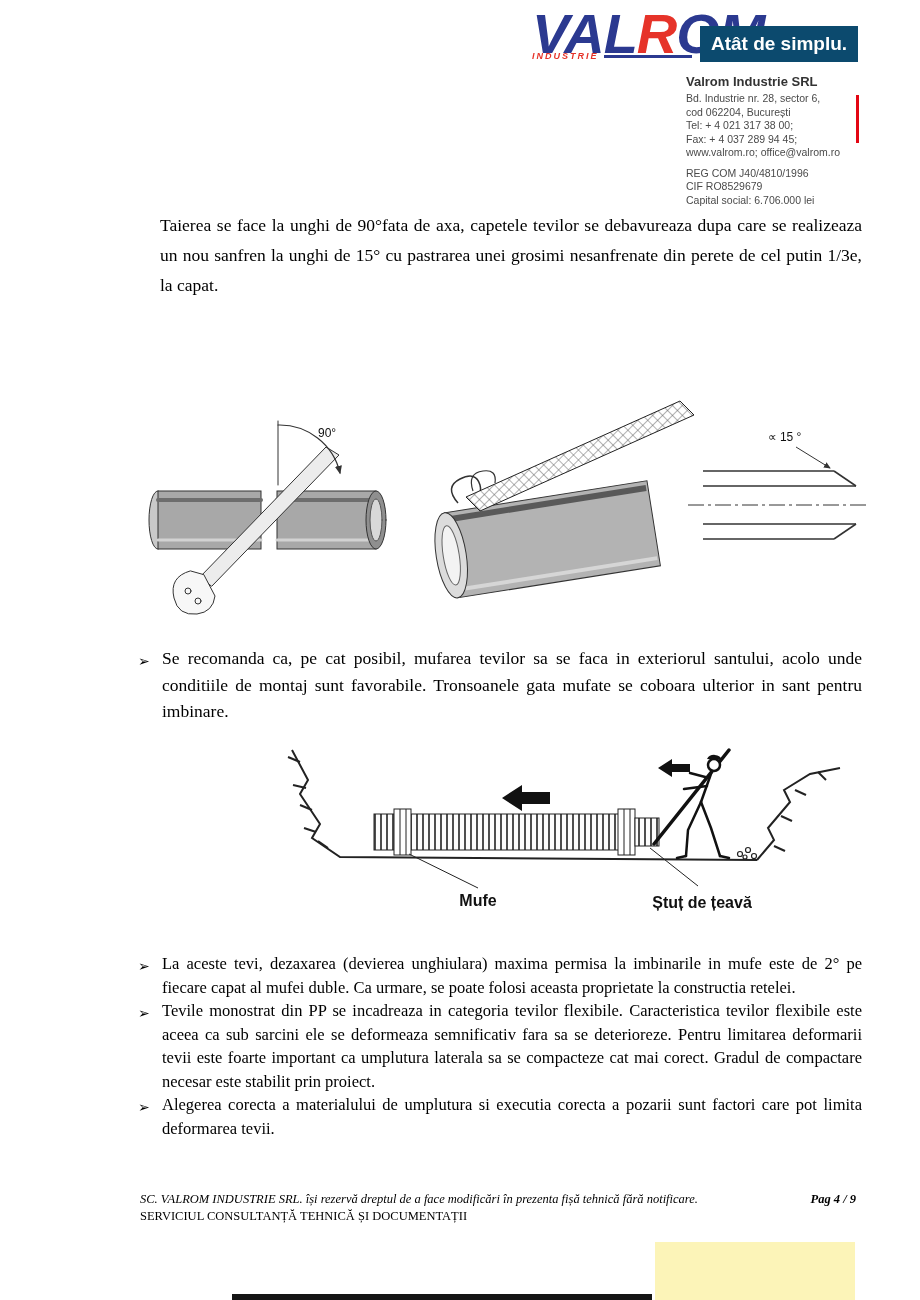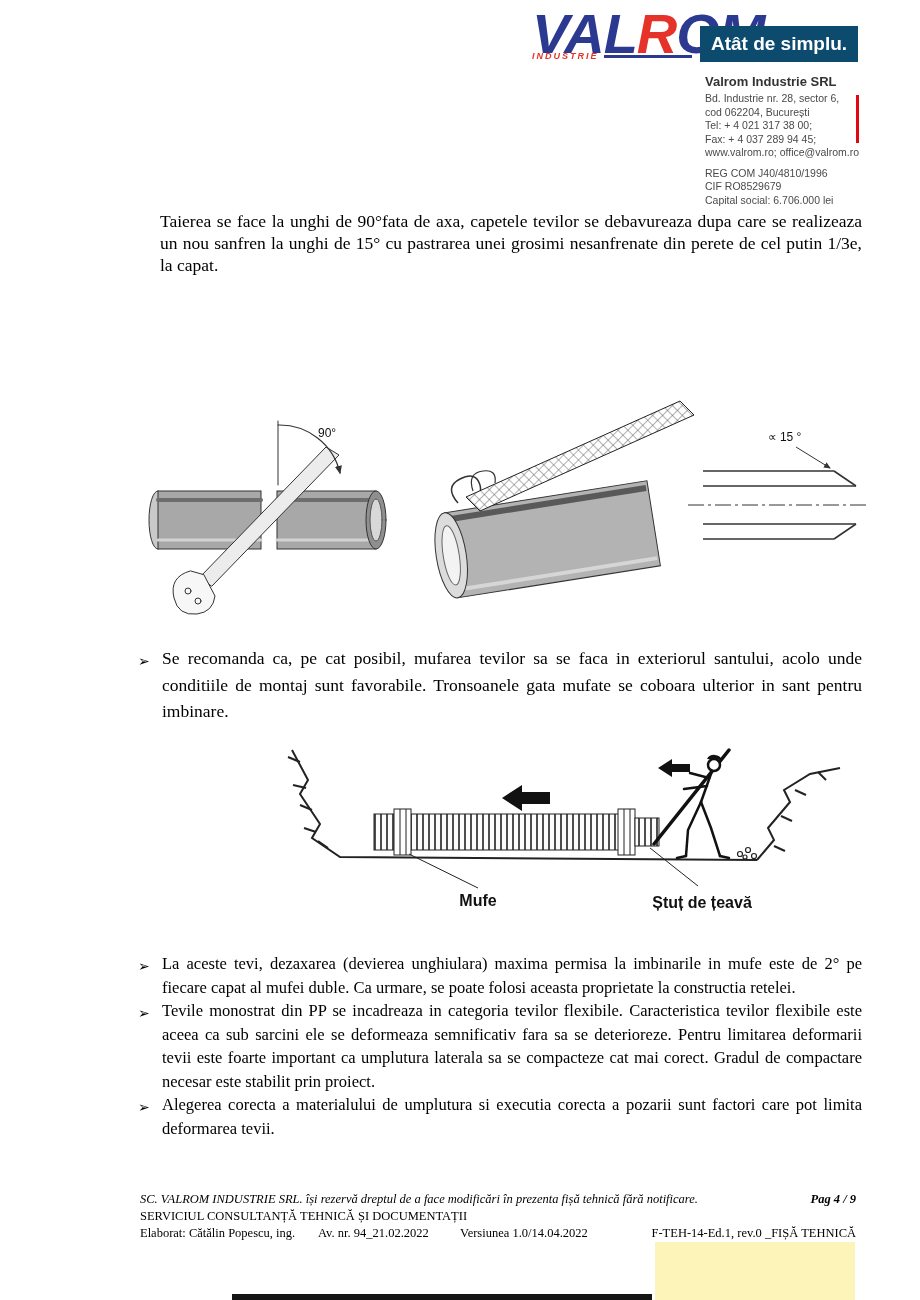--- a/index.html
+++ b/index.html
@@ -14,28 +14,28 @@
                font-size:56px; line-height:44px; letter-spacing:-1px; white-space:nowrap; }
   .logo-blue { color:#2b3990; }
   .logo-red  { color:#e63329; }
   .logo-sub { display:flex; align-items:center; margin-top:-5px; }
   .logo-sub-text { font-family:"Liberation Sans",sans-serif; color:#e63329; font-style:italic;
                    font-weight:bold; font-size:9px; letter-spacing:2px; }
   .logo-sub-line { flex:1; height:3px; background:#2b3990; margin-left:5px; }
   .tagline { left:700px; top:26px; width:158px; height:36px; background:#0c4a6e; color:#fff;
              font-family:"Liberation Sans",sans-serif; font-weight:bold; font-size:19px;
              display:flex; align-items:center; justify-content:center; }
-  .company { left:686px; top:74px; width:172px; font-family:"Liberation Sans",sans-serif;margin-left:19px; }
+  .company { left:686px; top:74px; width:172px; font-family:"Liberation Sans",sans-serif; }
   .company-name { font-size:13px; font-weight:bold; color:#333; margin-bottom:3px; }
   .company-line { font-size:10.5px; color:#4a4a4a; line-height:13.5px; }
   .company-gap { height:7px; }
   .red-line { left:856px; top:95px; width:3px; height:48px; background:#e30613; }
 
   
-  .intro { left:160px; top:210px; width:702px; font-size:17.5px; line-height:22px; text-align:justify; }
+  .intro { left:160px; top:210px; width:702px; font-size:17.5px; line-height:30px; text-align:justify; }
   .bullet-row { display:flex; }
   .bullet-marker { width:24px; flex:0 0 24px; font-size:14px; padding-top:3px;
                    font-family:"DejaVu Sans",sans-serif; }
   .bullet-text { flex:1; text-align:justify; }
   .b1 { left:138px; top:645px; width:724px; font-size:17.5px; line-height:26.5px; }
   .b2 { left:138px; top:952px; width:724px; font-size:16.5px; line-height:23.5px; }
 
   .fig1 { left:128px; top:385px; }
   .fig2 { left:282px; top:742px; }
 
@@ -224,22 +224,16 @@
       <span class="bullet-marker">➢</span>
       <span class="bullet-text">Alegerea corecta a materialului de umplutura si executia corecta a pozarii sunt factori care pot limita deformarea tevii.</span>
     </div>
   </div>
 
   <div class="abs footer-line1">
     <span>SC. VALROM INDUSTRIE SRL. își rezervă dreptul de a face modificări în prezenta fișă tehnică fără notificare.</span>
     <span class="pag">Pag 4 / 9</span>
   </div>
   <div class="abs footer-line2">SERVICIUL CONSULTANȚĂ TEHNICĂ ȘI DOCUMENTAȚII</div>
-  <div class="abs footer-line3">
-    <span class="f-el">Elaborat: Cătălin Popescu, ing.</span>
-    <span class="f-av">Av. nr. 94_21.02.2022</span>
-    <span class="f-ver">Versiunea 1.0/14.04.2022</span>
-    <span class="f-code">F-TEH-14-Ed.1, rev.0 _FIȘĂ TEHNICĂ</span>
-  </div>
   <div class="abs yellow-box"></div>
   <div class="abs black-strip"></div>
 
 </div>
 
 </body></html>

